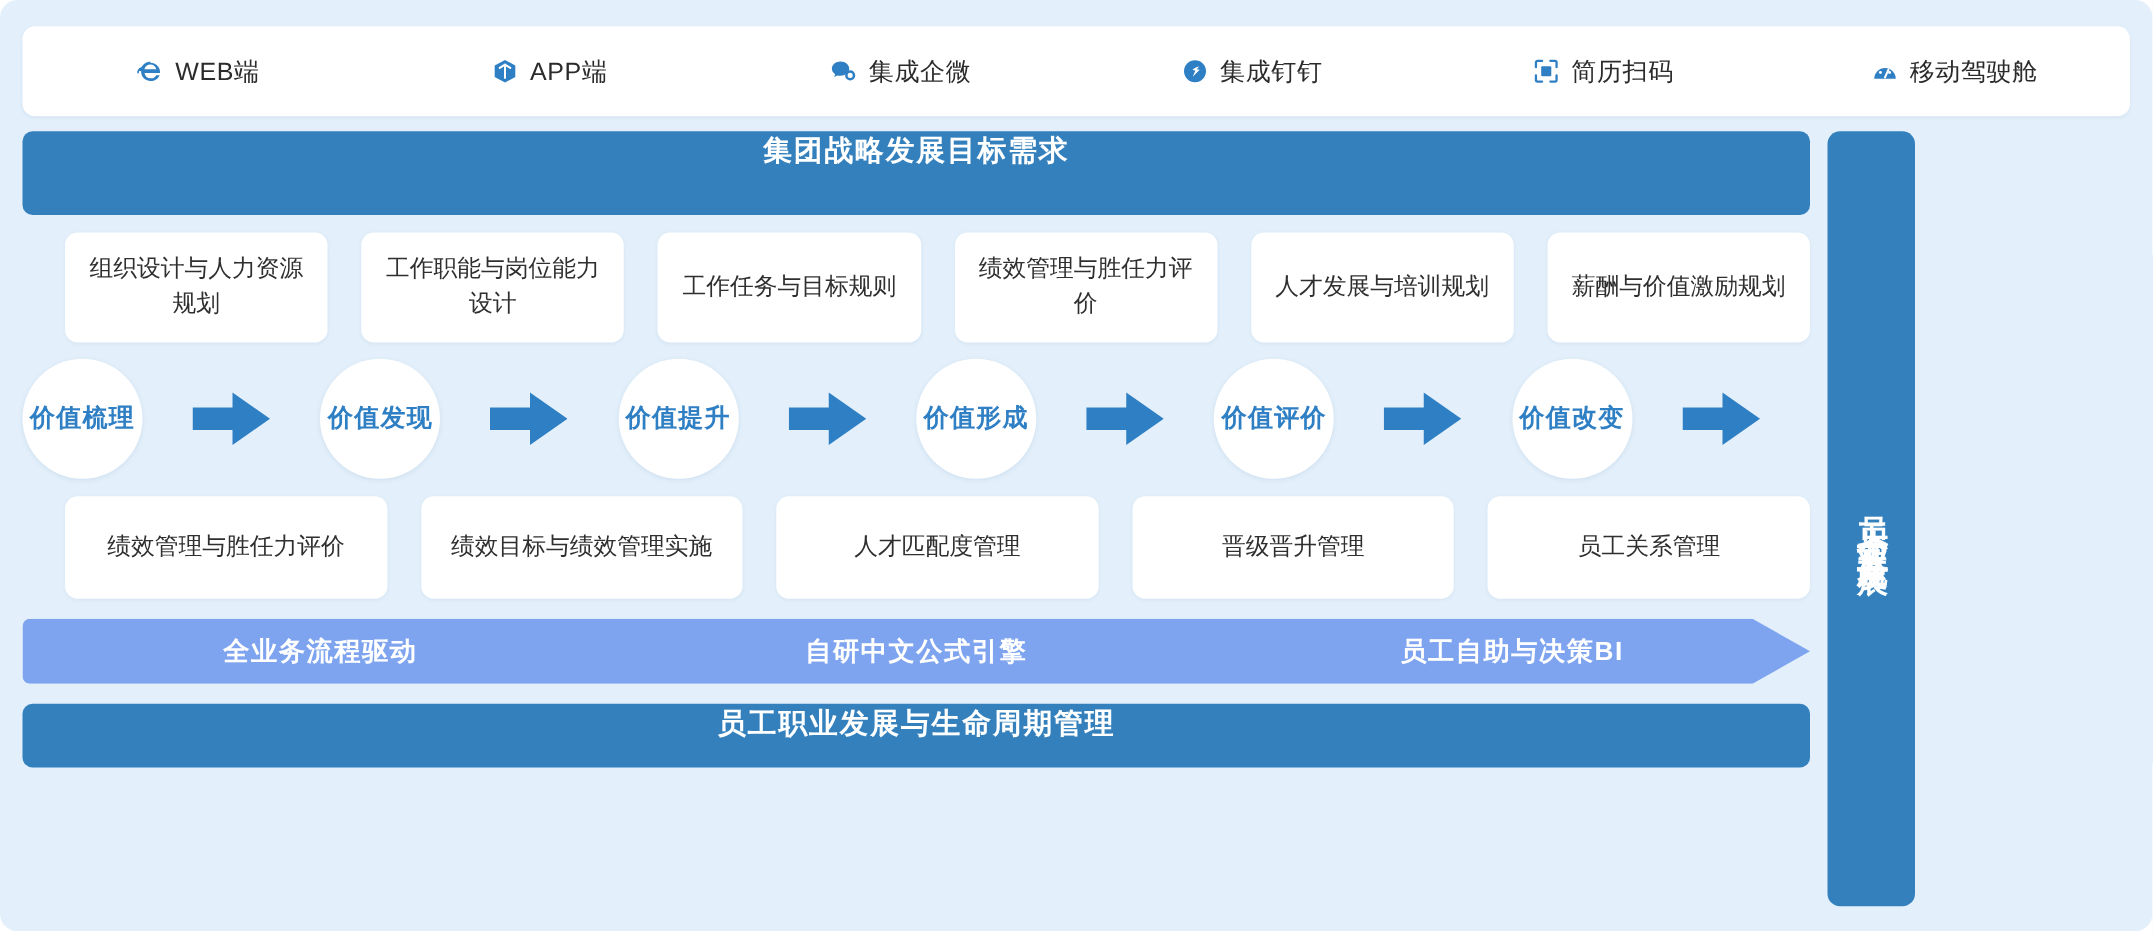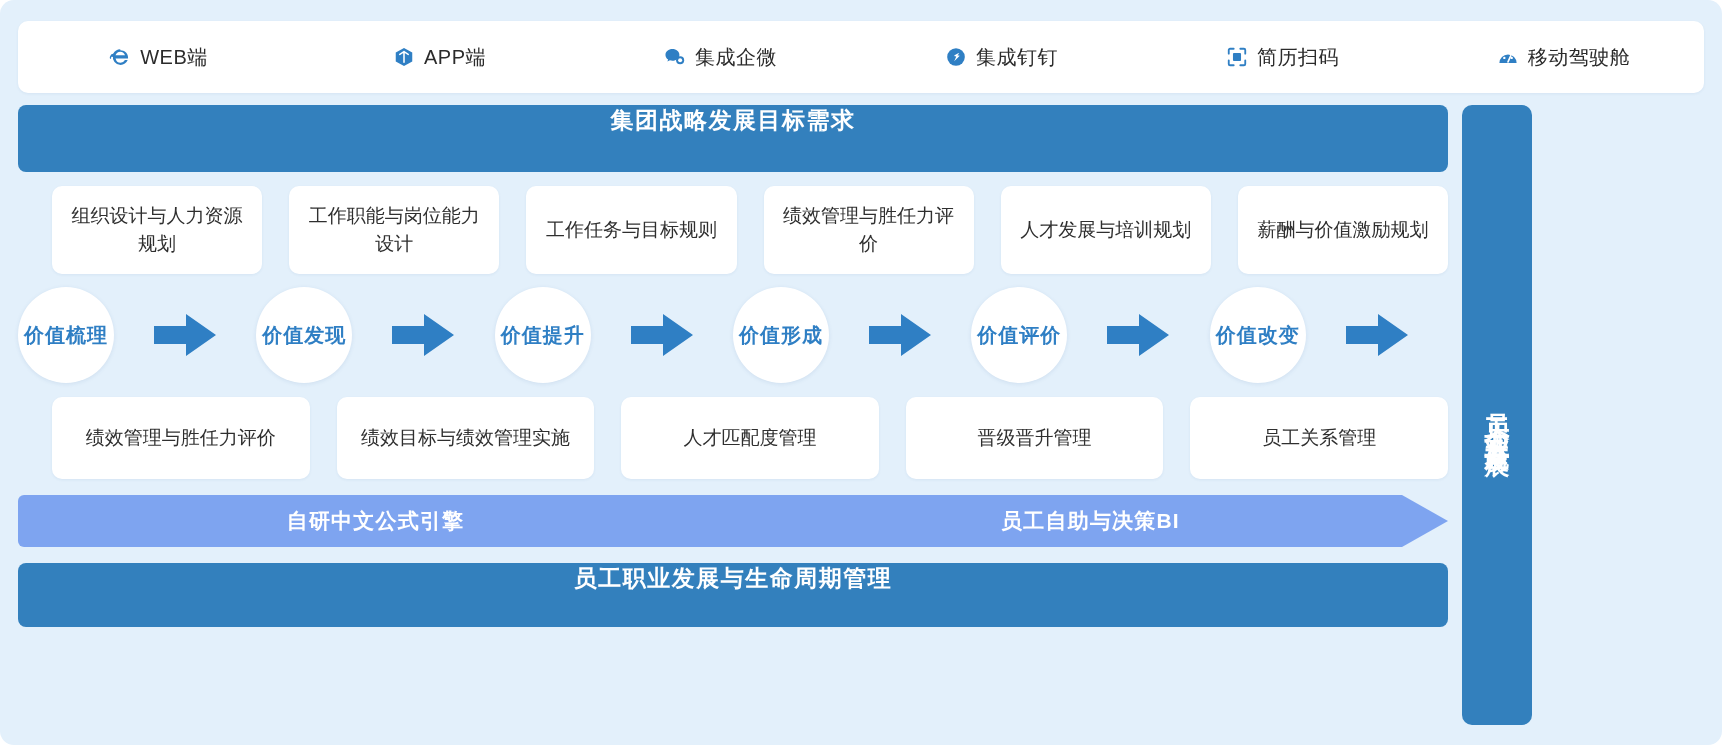--- a/index.html
+++ b/index.html
@@ -140,21 +140,21 @@
     flex: 1 1 0;
     text-align: center;
     color: #ffffff;
     font-size: 21px;
     font-weight: bold;
     letter-spacing: 1.2px;
   }
 
   .bottom-bar {
     margin-top: 16px;
-    height: 64px;
+    height: 51px;
   }
 
   
   .right-col {
     width: 70px;
     background: #3380bd;
     border-radius: 10px;
     display: flex;
     align-items: center;
     justify-content: center;
@@ -341,20 +341,21 @@
         <div class="card row2">人才匹配度管理</div>
         <div class="card row2">晋级晋升管理</div>
         <div class="card row2">员工关系管理</div>
       </div>
 
       <div class="engine">
         <svg class="engine-shape" viewBox="0 0 1430 52" preserveAspectRatio="none">
           <path d="M6 0h1378l46 26-46 26H6a6 6 0 0 1-6-6V6a6 6 0 0 1 6-6z" fill="#7ea4f0"></path>
         </svg>
         <div class="engine-labels">
+          <span class="seg">全业务流程驱动</span>
           <span class="seg">自研中文公式引擎</span>
           <span class="seg">员工自助与决策BI</span>
         </div>
       </div>
 
       <div class="blue-bar bottom-bar">
         <span>员工职业发展与生命周期管理</span>
       </div>
 
     </div>

